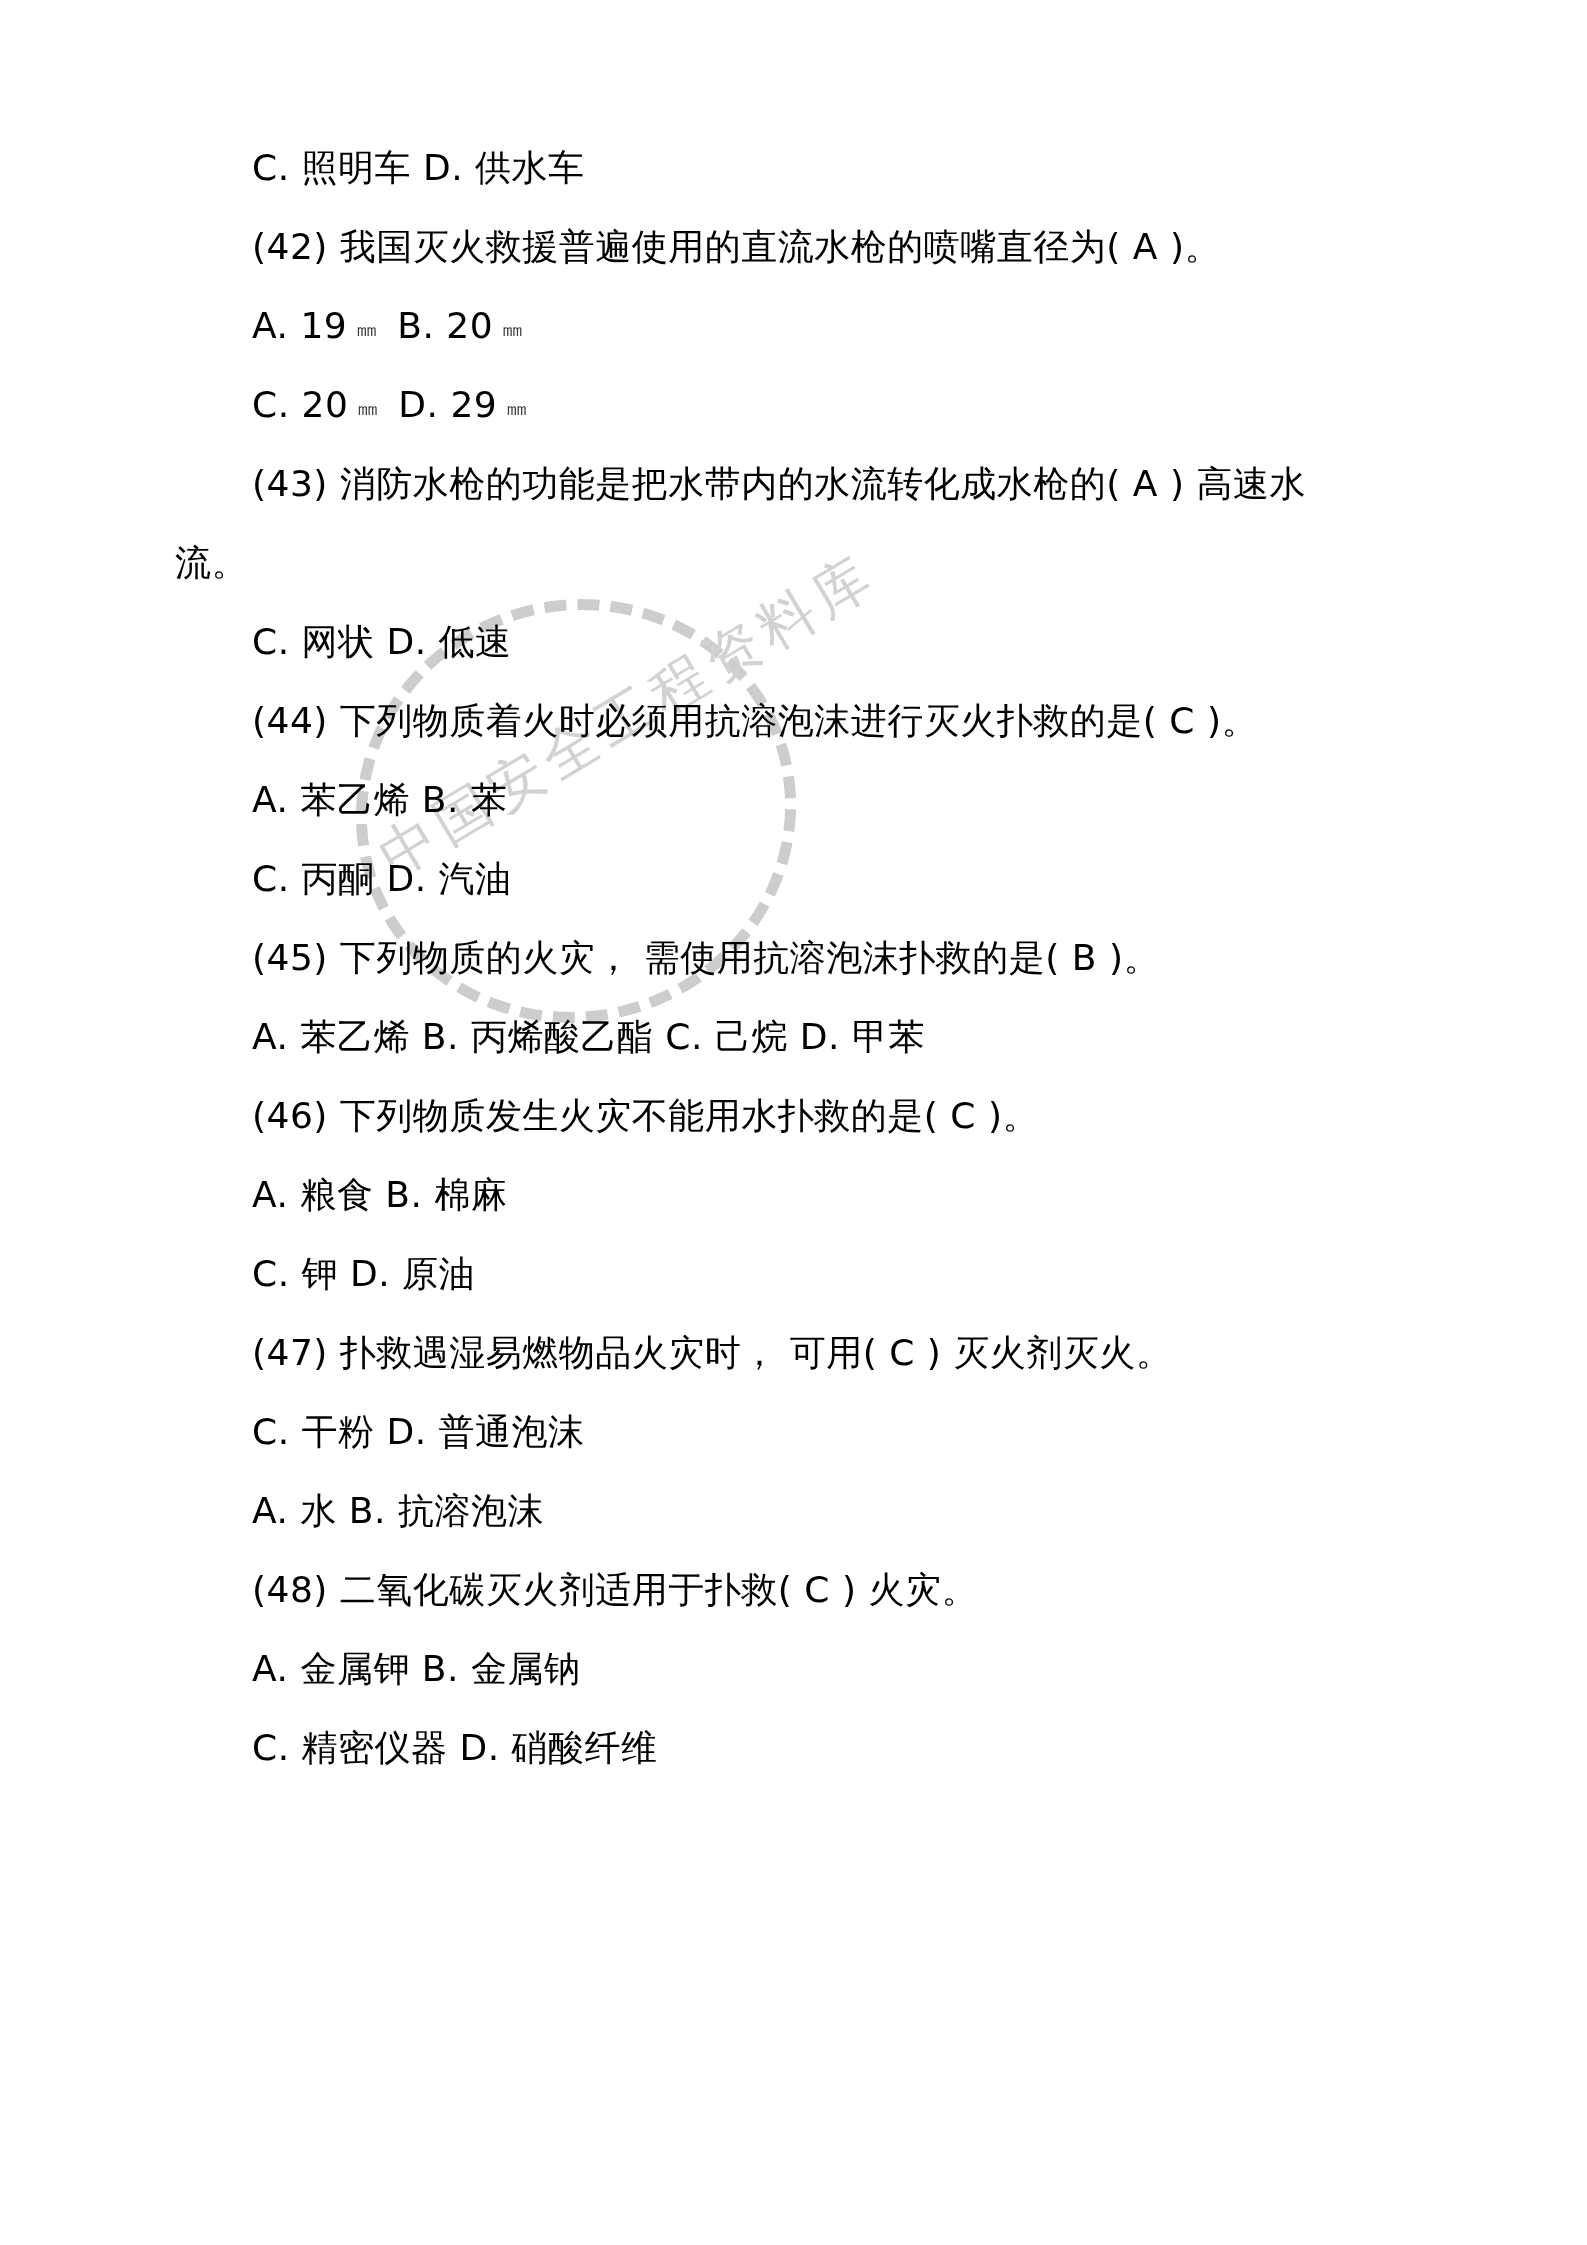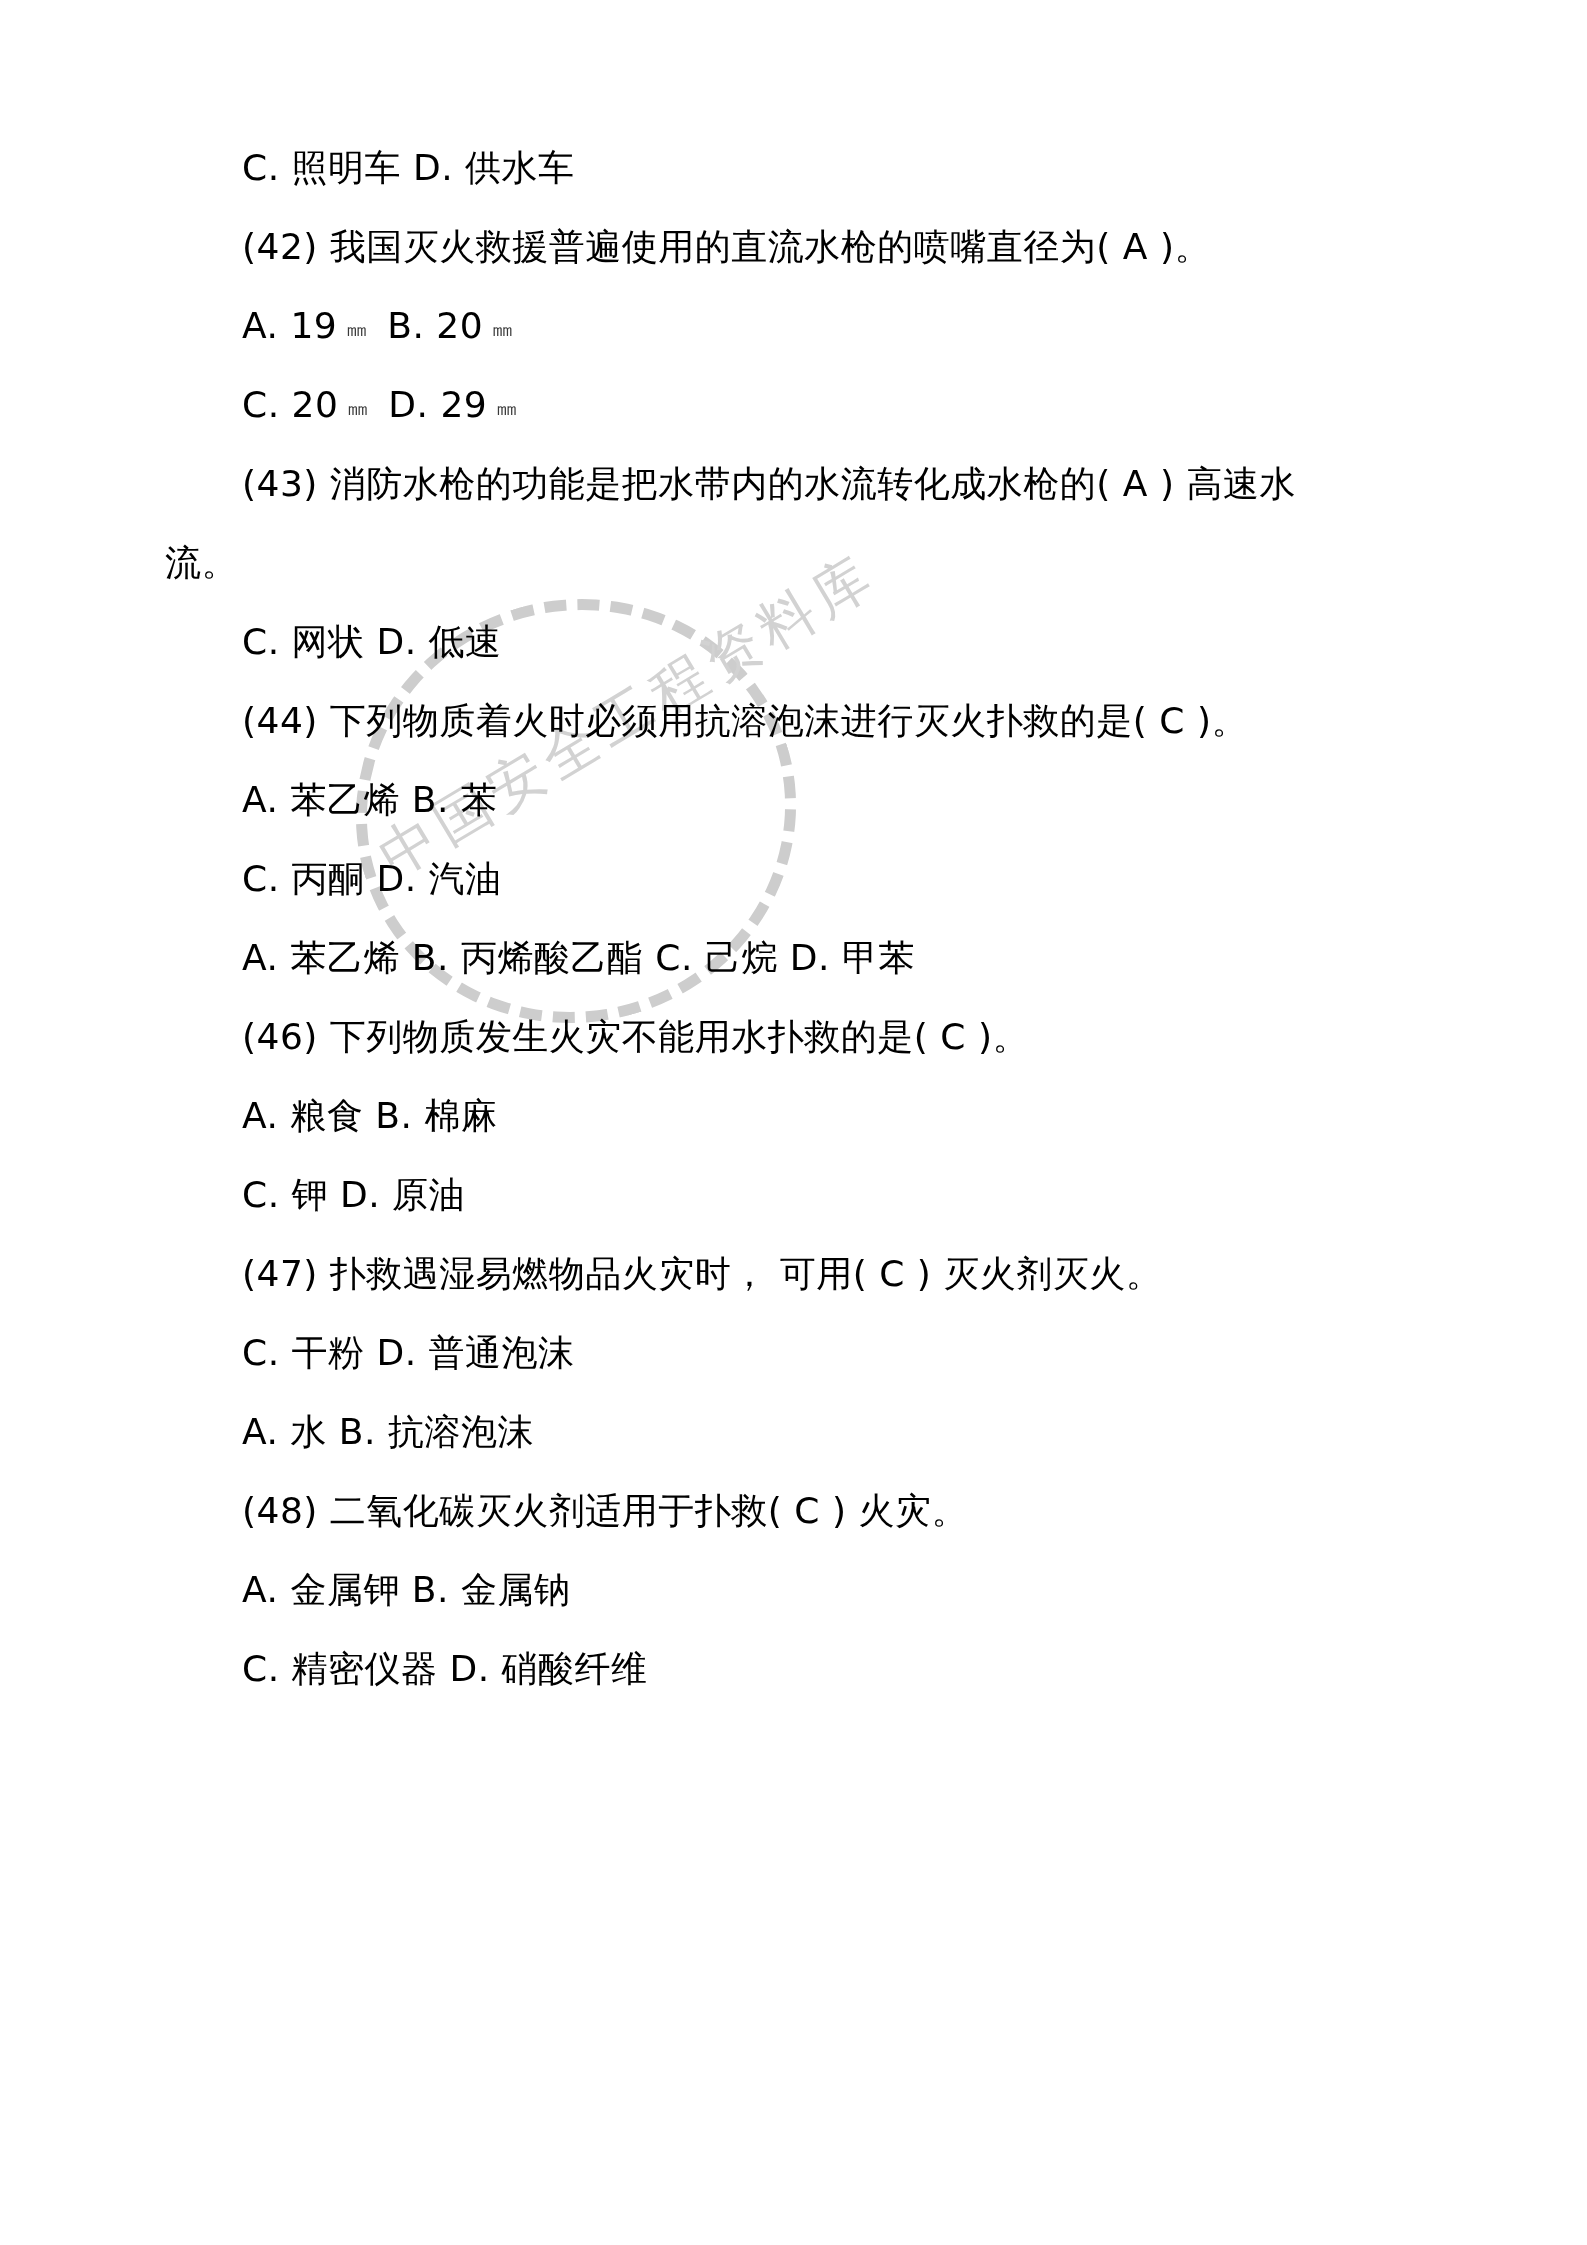--- a/index.html
+++ b/index.html
@@ -20,21 +20,21 @@
   
   .page {
     position: absolute;
     left: 0; top: 0;
     width: 1587px;
     height: 2245px;
   }
 
   .content {
     position: absolute;
-    left: 165px;
+    left: 175px;
     top: 128px;
     width: 1280px;
   }
 
   .line {
     font-size: 36px;
     line-height: 79px;
     height: 79px;
     white-space: nowrap;
     letter-spacing: 0.5px;
@@ -124,20 +124,21 @@
 
     <div class="line indent">(43) 消防水枪的功能是把水带内的水流转化成水枪的( A ) 高速水</div>
     <div class="line hang">流。</div>
 
     <div class="line indent">C.  网状  D.  低速</div>
 
     <div class="line indent">(44) 下列物质着火时必须用抗溶泡沫进行灭火扑救的是( C )。</div>
     <div class="line indent">A.  苯乙烯  B.  苯</div>
     <div class="line indent">C.  丙酮  D.  汽油</div>
 
+    <div class="line indent">(45) 下列物质的火灾， 需使用抗溶泡沫扑救的是( B )。</div>
     <div class="line indent">A.  苯乙烯  B.  丙烯酸乙酯  C.  己烷  D.  甲苯</div>
 
     <div class="line indent">(46) 下列物质发生火灾不能用水扑救的是( C )。</div>
     <div class="line indent">A.  粮食  B.  棉麻</div>
     <div class="line indent">C.  钾  D.  原油</div>
 
     <div class="line indent">(47) 扑救遇湿易燃物品火灾时， 可用( C ) 灭火剂灭火。</div>
     <div class="line indent">C.  干粉  D.  普通泡沫</div>
     <div class="line indent">A.  水  B.  抗溶泡沫</div>
 

